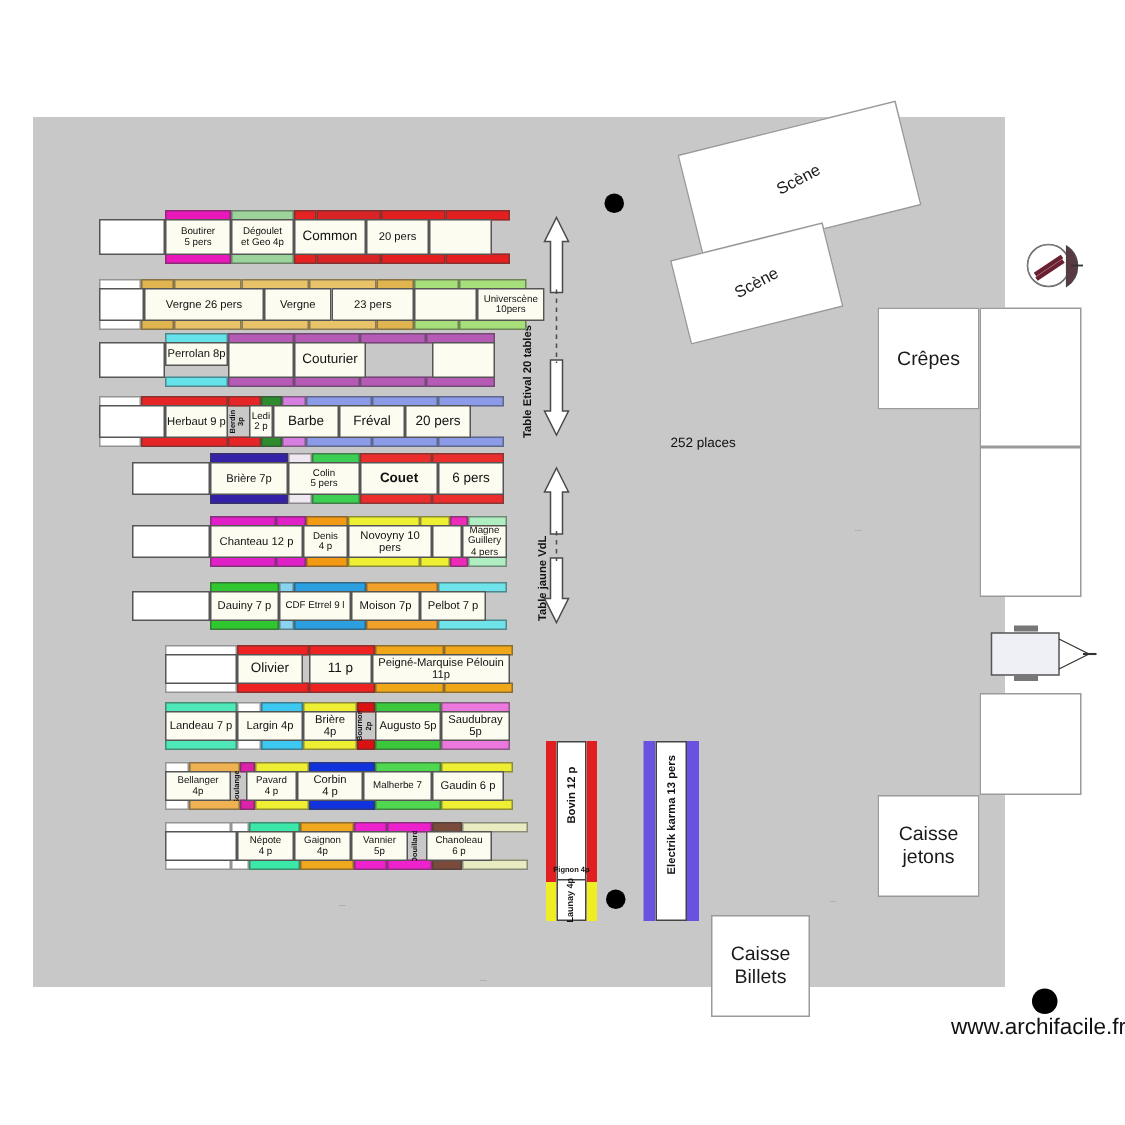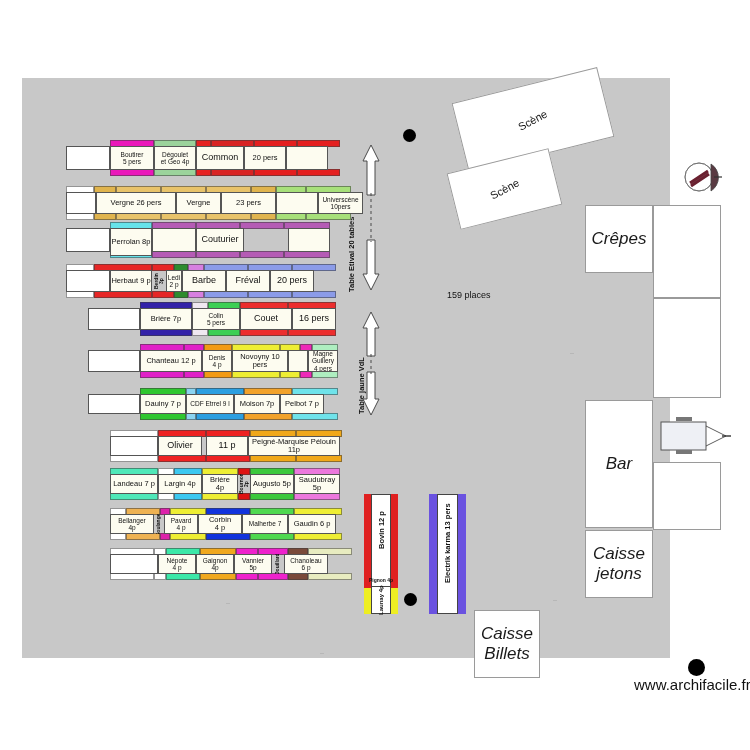--- a/index.html
+++ b/index.html
@@ -8,21 +8,21 @@
 
   #plan{position:absolute;left:0;top:0;width:750px;height:750px;}
 
   
   .floor{position:absolute;background:#c8c8c8;}
 
   
   .room{position:absolute;background:#ffffff;border:1px solid #9a9a9a;
         box-sizing:border-box;display:flex;align-items:center;
         justify-content:center;text-align:right;color:#1a1a1a;
-        font-size:17px;line-height:1.15;font-style:italic;}
+        font-size:13px;line-height:1.15;}
 
   
   .rot{position:absolute;background:#ffffff;border:1px solid #9a9a9a;
        box-sizing:border-box;display:flex;align-items:center;
        justify-content:center;color:#1a1a1a;font-size:11px;}
 
   
   .trow{position:absolute;}
   .band{position:absolute;height:7px;box-sizing:border-box;}
   .seatbox{position:absolute;background:#fdfcf0;border:1px solid #555;
@@ -65,38 +65,35 @@
   <div class="rot" style="left:458px;top:84px;width:150px;height:72px;transform:rotate(-14deg);">
     <span style="transform:rotate(-14deg);">Scène</span>
   </div>
   <div class="rot" style="left:452px;top:160px;width:105px;height:58px;transform:rotate(-14deg);">
     <span style="transform:rotate(-14deg);">Scène</span>
   </div>
 
   <div class="room" style="left:585px;top:205px;width:68px;height:68px;">
     <span>Crêpes</span>
   </div>
-  <div class="room" style="left:585px;top:400px;width:68px;height:128px;">
-    <span>Bar</span>
-  </div>
   <div class="room" style="left:585px;top:530px;width:68px;height:68px;flex-direction:column;">
     <span>Caisse</span>
     <span>jetons</span>
   </div>
 
   <div class="room" style="left:653px;top:205px;width:68px;height:93px;"></div>
   <div class="room" style="left:653px;top:298px;width:68px;height:100px;"></div>
   <div class="room" style="left:653px;top:462px;width:68px;height:68px;"></div>
 
   <div class="room" style="left:474px;top:610px;width:66px;height:68px;flex-direction:column;">
     <span>Caisse</span>
     <span>Billets</span>
   </div>
 
-  <div class="plainText" style="left:447px;top:290px;">159 places</div>
+  <div class="plainText" style="left:447px;top:290px;">252 places</div>
 
   <div class="dot" style="left:403px;top:129px;width:13px;height:13px;"></div>
   <div class="dot" style="left:404px;top:593px;width:13px;height:13px;"></div>
   <div class="dot" style="left:688px;top:659px;width:17px;height:17px;"></div>
 
   <div class="tiny" style="left:570px;top:350px;">....</div>
   <div class="tiny" style="left:553px;top:597px;">....</div>
   <div class="tiny" style="left:320px;top:650px;">....</div>
   <div class="tiny" style="left:226px;top:600px;">....</div>
 
@@ -200,21 +197,21 @@
         <div class="band" style="left: 86px; width: 44px; background: rgb(181, 91, 181); border: 1px solid rgba(60, 60, 60, 0.55); top: 29px;"></div>
         <div class="band" style="left: 130px; width: 44px; background: rgb(181, 91, 181); border: 1px solid rgba(60, 60, 60, 0.55); top: 0px;"></div>
         <div class="band" style="left: 130px; width: 44px; background: rgb(181, 91, 181); border: 1px solid rgba(60, 60, 60, 0.55); top: 29px;"></div>
         <div class="band" style="left: 174px; width: 44px; background: rgb(181, 91, 181); border: 1px solid rgba(60, 60, 60, 0.55); top: 0px;"></div>
         <div class="band" style="left: 174px; width: 44px; background: rgb(181, 91, 181); border: 1px solid rgba(60, 60, 60, 0.55); top: 29px;"></div>
         <div class="band" style="left: 218px; width: 46px; background: rgb(181, 91, 181); border: 1px solid rgba(60, 60, 60, 0.55); top: 0px;"></div>
         <div class="band" style="left: 218px; width: 46px; background: rgb(181, 91, 181); border: 1px solid rgba(60, 60, 60, 0.55); top: 29px;"></div>
         <div class="seatbox plain" style="left: 0px; width: 44px; top: 6px; height: 24px;">
           <span style="white-space: pre-line;"></span>
         </div>
-        <div class="seatbox md" style="left: 44px; width: 42px; top: 6px; height: 28px;">
+        <div class="seatbox md" style="left: 44px; width: 42px; top: 6px; height: 16px;">
           <span style="white-space: pre-line;">Perrolan 8p</span>
         </div>
         <div class="seatbox" style="left: 86px; width: 44px; top: 6px; height: 24px;">
           <span style="white-space: pre-line;"></span>
         </div>
         <div class="seatbox lg" style="left: 130px; width: 48px; top: 6px; height: 24px;">
           <span style="white-space: pre-line;">Couturier</span>
         </div>
         <div class="seatbox lg" style="left: 178px; width: 44px; top: 6px; height: 16px; margin-top: 40px;">
           <span style="white-space: pre-line;">23pers</span>
@@ -278,24 +275,24 @@
           <span style="white-space: pre-line;"></span>
         </div>
         <div class="seatbox md" style="left: 52px; width: 52px; top: 6px; height: 22px;">
           <span style="white-space: pre-line;">Brière 7p</span>
         </div>
         <div class="seatbox" style="left: 104px; width: 48px; top: 6px; height: 22px;">
           <span style="white-space: pre-line;">Colin
 5 pers</span>
         </div>
         <div class="seatbox lg" style="left: 152px; width: 52px; top: 6px; height: 22px;">
-          <span style="white-space: pre-line;">Couet</span>
+          <span style="white-space: pre-line; font-weight: bold;">Couet</span>
         </div>
         <div class="seatbox lg" style="left: 204px; width: 44px; top: 6px; height: 22px;">
-          <span style="white-space: pre-line;">16 pers</span>
+          <span style="white-space: pre-line;">6 pers</span>
         </div>
       </div>
       <div class="trow" style="left: 88px; top: 344px; height: 34px; width: 250px;">
         <div class="band" style="left: 52px; width: 44px; background: rgb(224, 33, 199); border: 1px solid rgba(60, 60, 60, 0.55); top: 0px;"></div>
         <div class="band" style="left: 52px; width: 44px; background: rgb(224, 33, 199); border: 1px solid rgba(60, 60, 60, 0.55); top: 27px;"></div>
         <div class="band" style="left: 96px; width: 20px; background: rgb(224, 33, 199); border: 1px solid rgba(60, 60, 60, 0.55); top: 0px;"></div>
         <div class="band" style="left: 96px; width: 20px; background: rgb(224, 33, 199); border: 1px solid rgba(60, 60, 60, 0.55); top: 27px;"></div>
         <div class="band" style="left: 116px; width: 28px; background: rgb(242, 154, 20); border: 1px solid rgba(60, 60, 60, 0.55); top: 0px;"></div>
         <div class="band" style="left: 116px; width: 28px; background: rgb(242, 154, 20); border: 1px solid rgba(60, 60, 60, 0.55); top: 27px;"></div>
         <div class="band" style="left: 144px; width: 48px; background: rgb(238, 238, 51); border: 1px solid rgba(60, 60, 60, 0.55); top: 0px;"></div>

